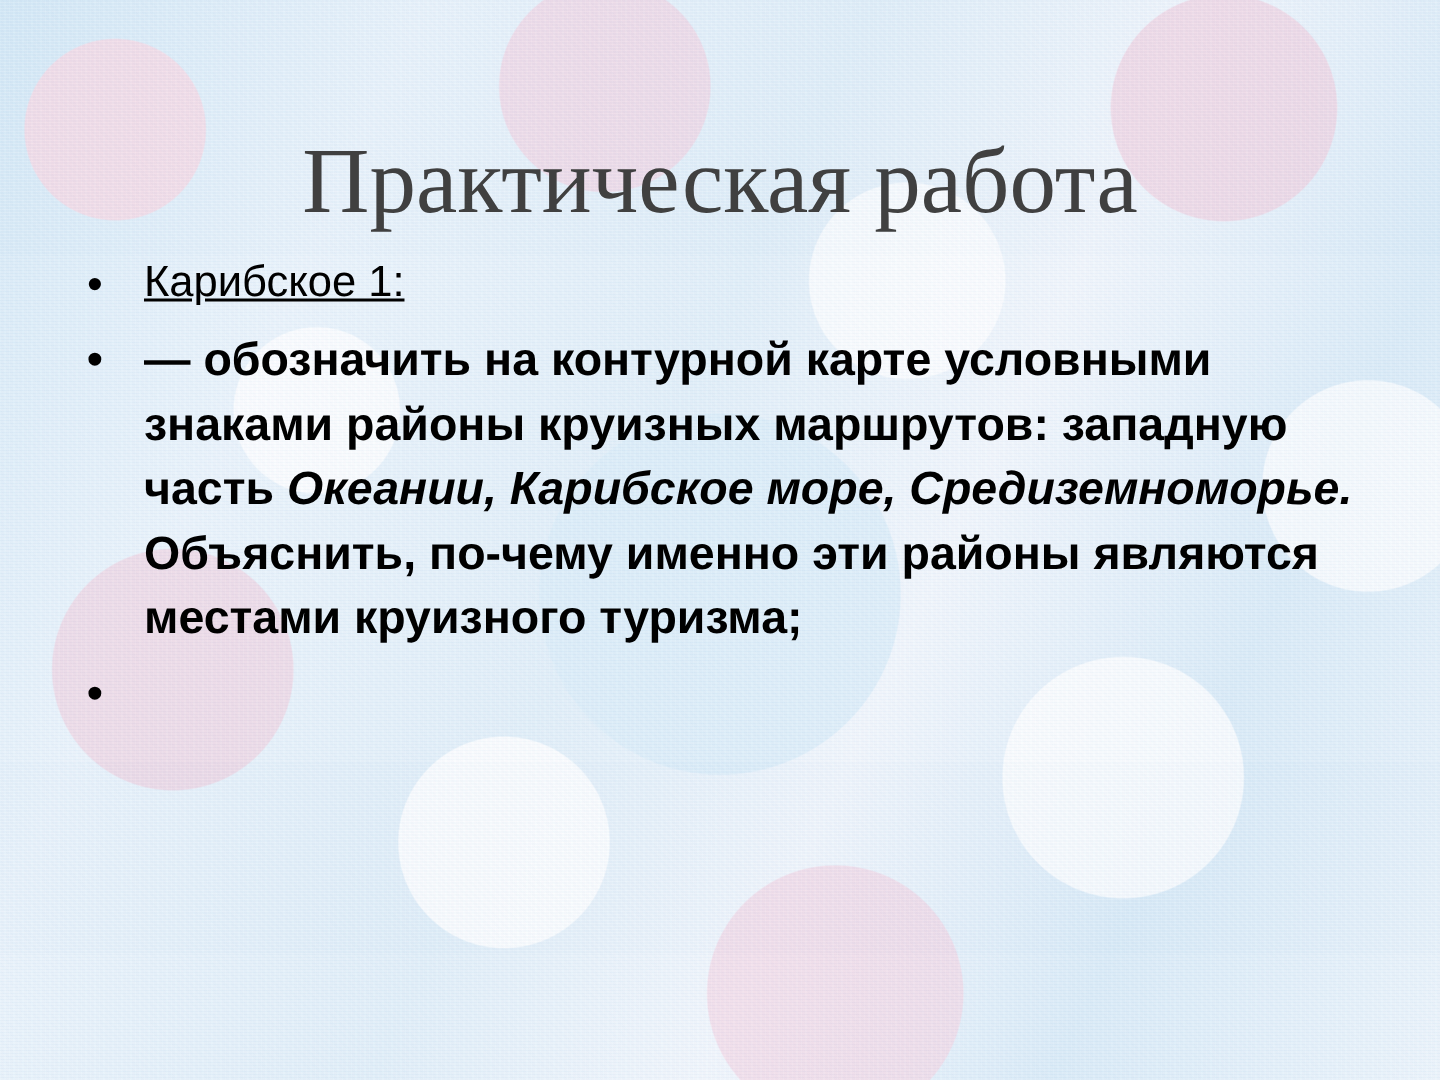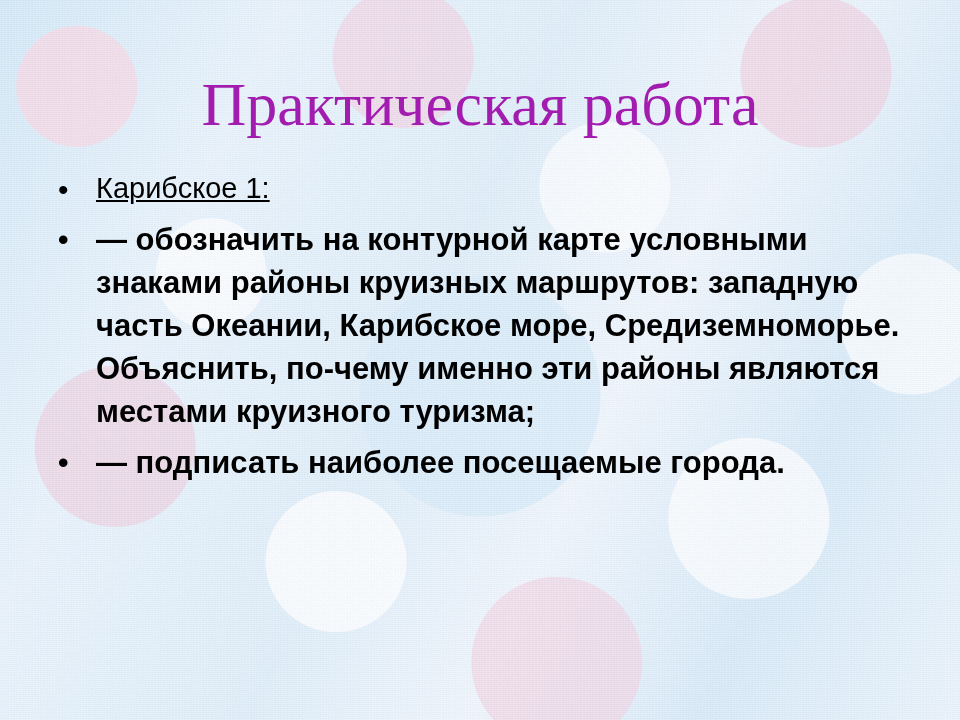--- a/index.html
+++ b/index.html
@@ -59,28 +59,28 @@
     z-index: 2;
     width: 100%;
     height: 100%;
     box-sizing: border-box;
   }
 
   
   .title {
     position: absolute;
     left: 0;
-    top: 27px;
+    top: 44px;
     width: 960px;
     text-align: center;
     font-family: "Liberation Serif", "DejaVu Serif", serif;
     font-size: 62px;
     line-height: 70px;
     font-weight: normal;
-    color: #a21caf;
+    color: #404040;
     letter-spacing: 0px;
   }
 
   
   .body-list {
     position: absolute;
     left: 44px;
     top: 168px;
     width: 880px;
     margin: 0;
@@ -109,20 +109,21 @@
     line-height: 40px;
     margin-bottom: 10px;
   }
   .bullet-item.first .label {
     text-decoration: underline;
   }
   .bullet-item.bold {
     font-weight: bold;
   }
   .ital {
+    font-style: italic;
   }
 </style>
 </head>
 <body>
 
 <div class="slide">
   <div class="slide-bg"></div>
   <div class="slide-noise"></div>
 
   <div class="content">
@@ -135,19 +136,18 @@
         <span class="dot">•</span>
         <span class="label">Карибское 1:</span>
       </li>
 
       <li class="bullet-item bold">
         <span class="dot">•</span><span>— обозначить на контурной карте условными знаками районы круизных маршрутов: западную часть </span><span class="ital">Океании, Карибское море, Средиземноморье.</span><span> Объяснить, по-чему именно эти районы являются местами круизного туризма;</span>
       </li>
 
       <li class="bullet-item bold">
         <span class="dot">•</span>
-        <span>— подписать наиболее посещаемые города.</span>
       </li>
 
     </ul>
 
   </div>
 </div>
 
 </body></html>

